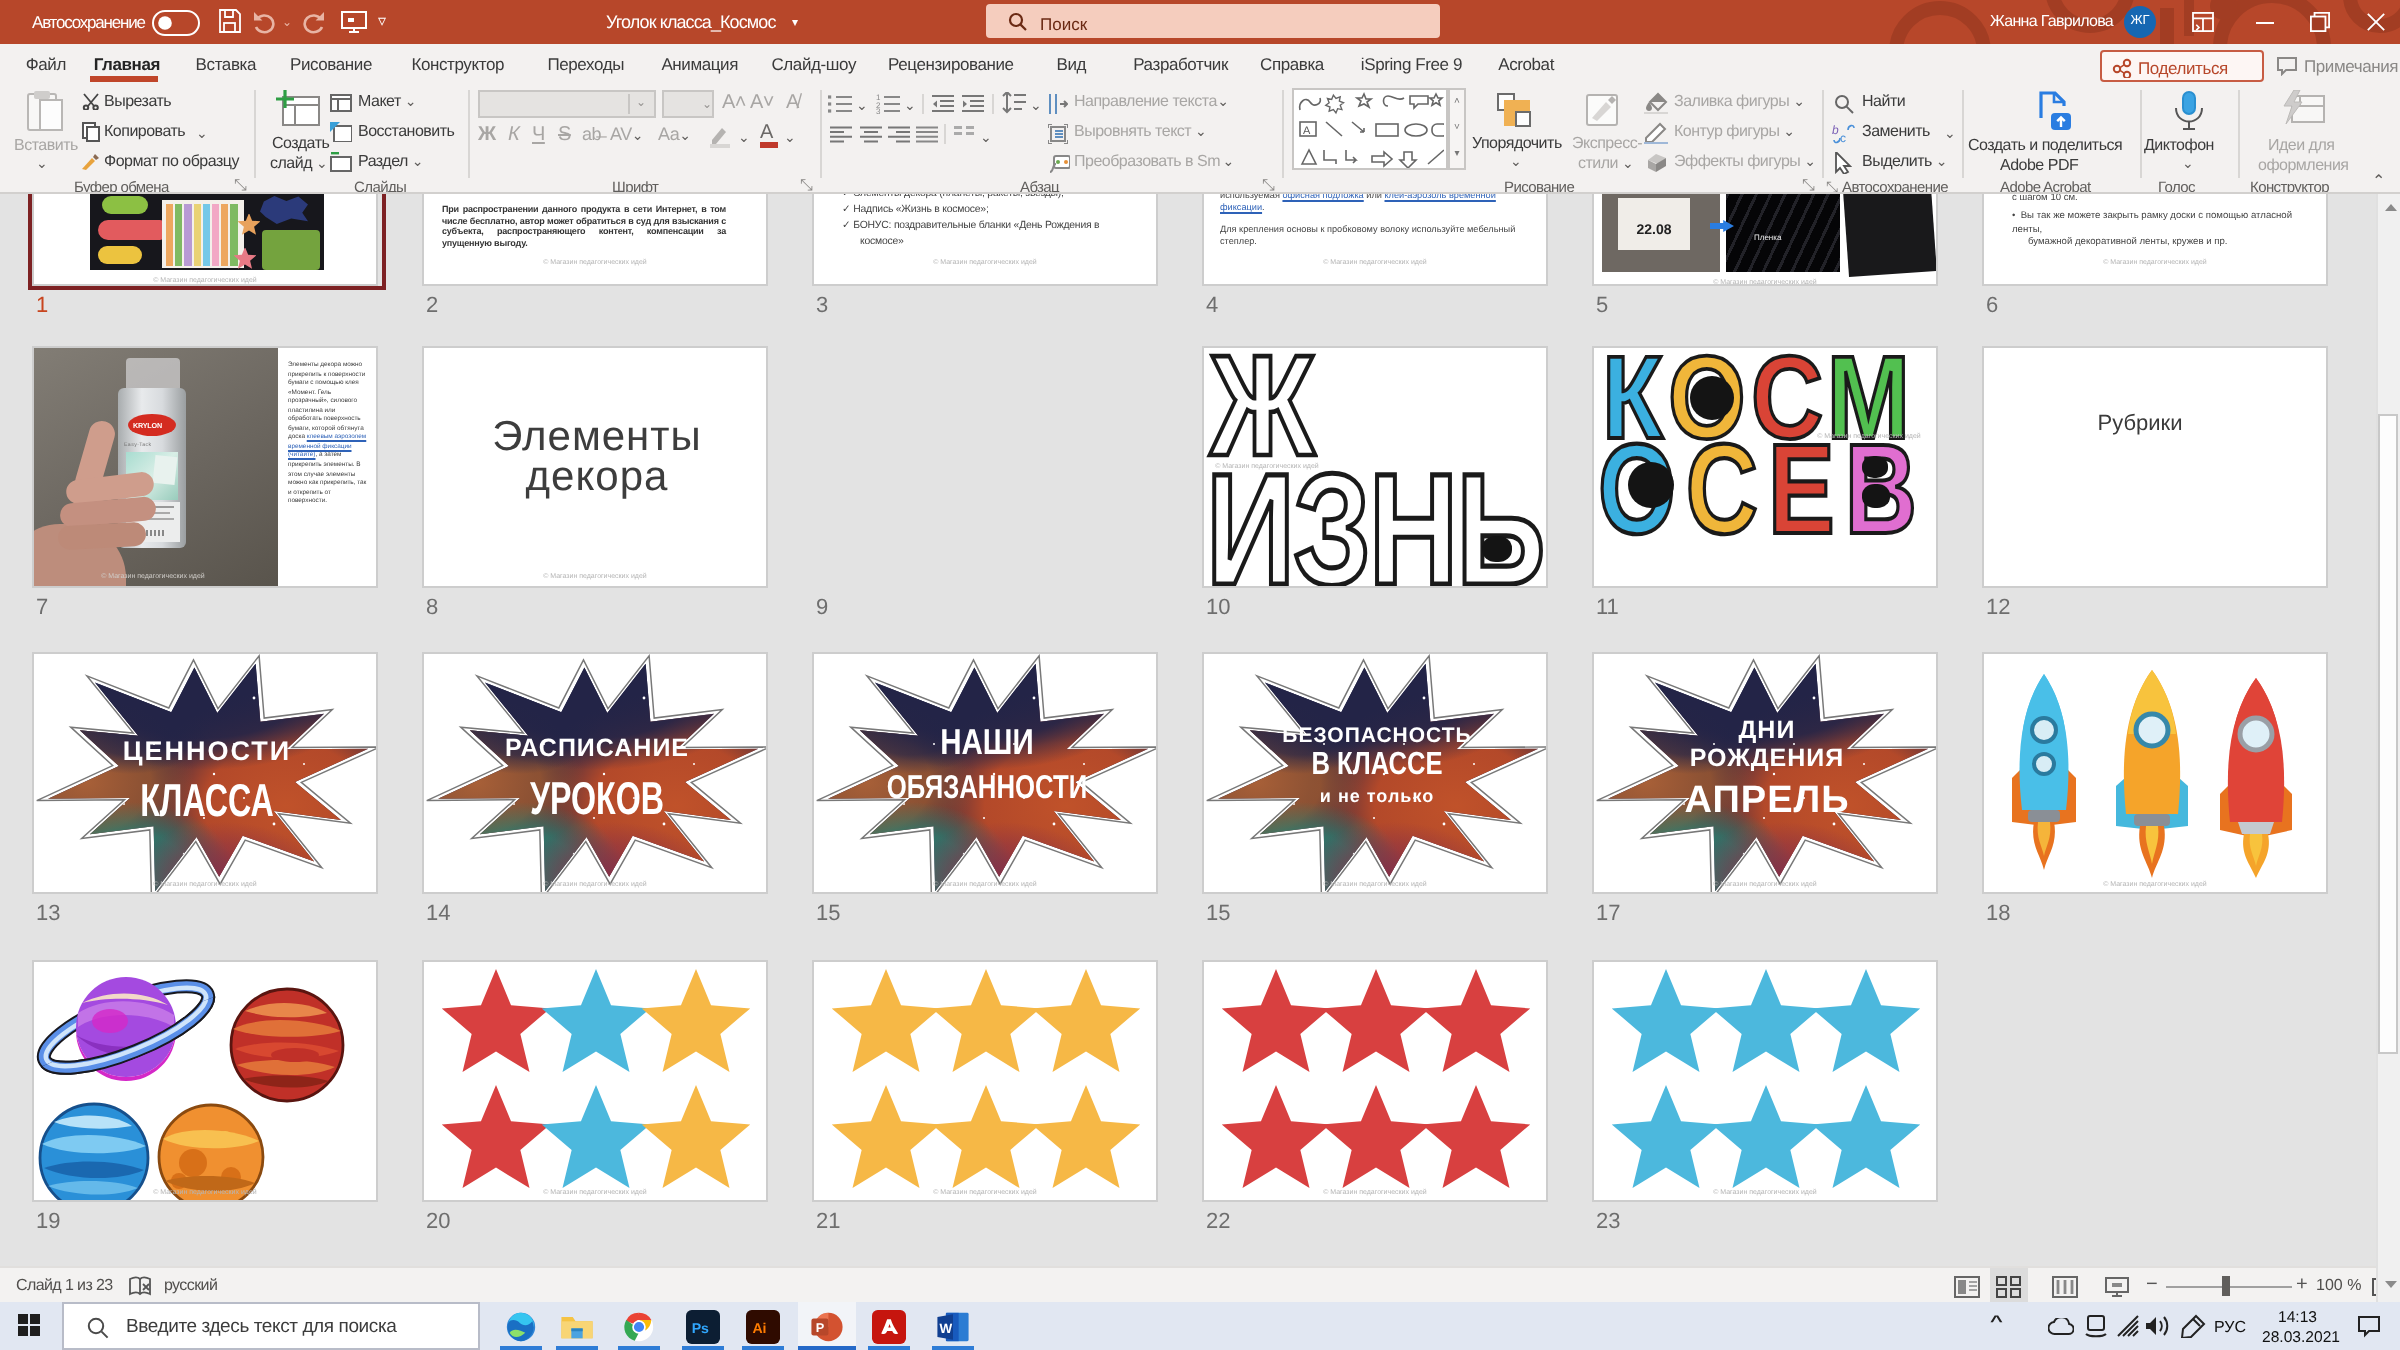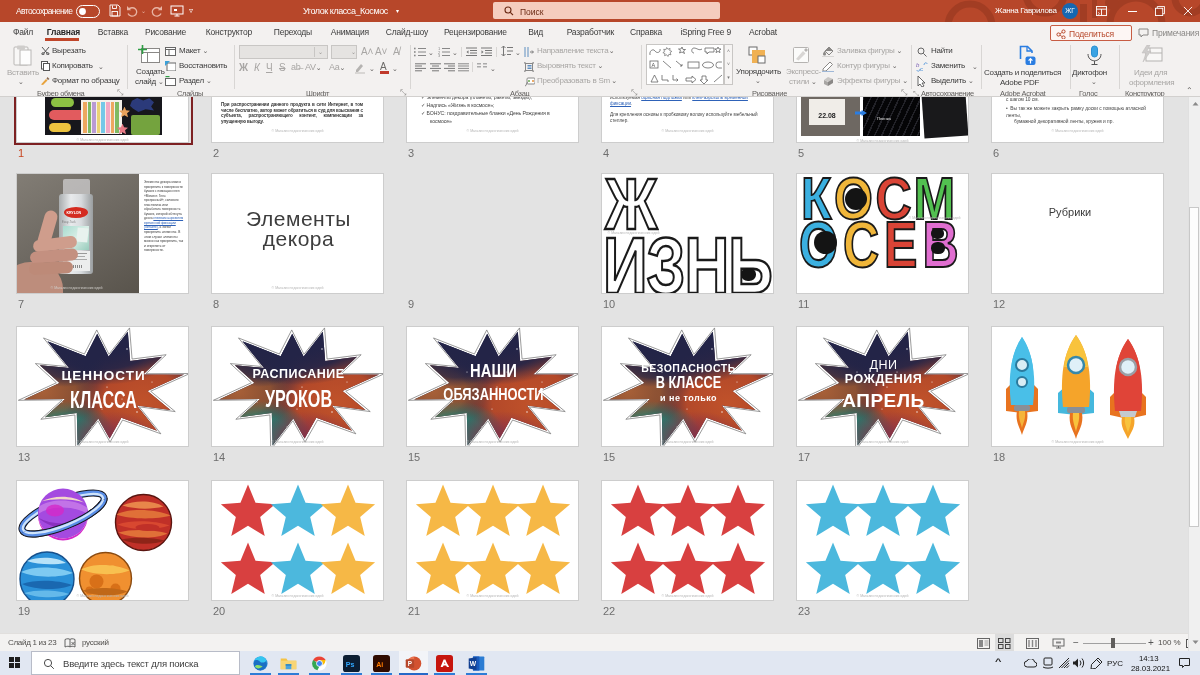--- a/index.html
+++ b/index.html
@@ -260,21 +260,21 @@
   <div class="abs" style="left:0;top:35px;width:173px;text-align:center;font-size:10.5px;font-weight:bold;letter-spacing:0.5px;color:#fff">БЕЗОПАСНОСТЬ</div>
   <div class="abs" style="left:0;top:47px;width:173px;text-align:center;font-size:16px;font-weight:bold;color:#fff;transform:scaleX(.8)">В КЛАССЕ</div>
   <div class="abs" style="left:0;top:66px;width:173px;text-align:center;font-size:9px;font-weight:bold;letter-spacing:0.5px;color:#fff">и не только</div>
   <div class="foot" style="top:113px">© Магазин педагогических идей</div>
 </div>
 <div class="snum" style="left:603px;top:451px">15</div>
 <div class="slide" style="left:796px;top:326px">
   <svg class="abs" style="left:0;top:0" width="173" height="121">
         <use href="#burst"></use>
       </svg>
-  <div class="abs" style="left:0;top:31px;width:173px;text-align:center;font-size:12.5px;font-weight:normal;letter-spacing:0.5px;color:#fff">ДНИ</div>
+  <div class="abs" style="left:0;top:31px;width:173px;text-align:center;font-size:12.5px;font-weight:bold;letter-spacing:0.5px;color:#fff">ДНИ</div>
   <div class="abs" style="left:0;top:45px;width:173px;text-align:center;font-size:12.5px;font-weight:bold;letter-spacing:0.5px;color:#fff">РОЖДЕНИЯ</div>
   <div class="abs" style="left:0;top:63px;width:173px;text-align:center;font-size:19px;font-weight:bold;letter-spacing:0.5px;color:#fff">АПРЕЛЬ</div>
   <div class="foot" style="top:113px">© Магазин педагогических идей</div>
 </div>
 <div class="snum" style="left:798px;top:451px">17</div>
 <div class="slide" style="left:991px;top:326px">
   <svg class="abs" style="left:0;top:0" width="173" height="121" viewBox="0 0 173 121">
 
     <g>
       <path d="M14 62 L30 46 L30 86 L14 84 z" fill="#e8731f"></path>

